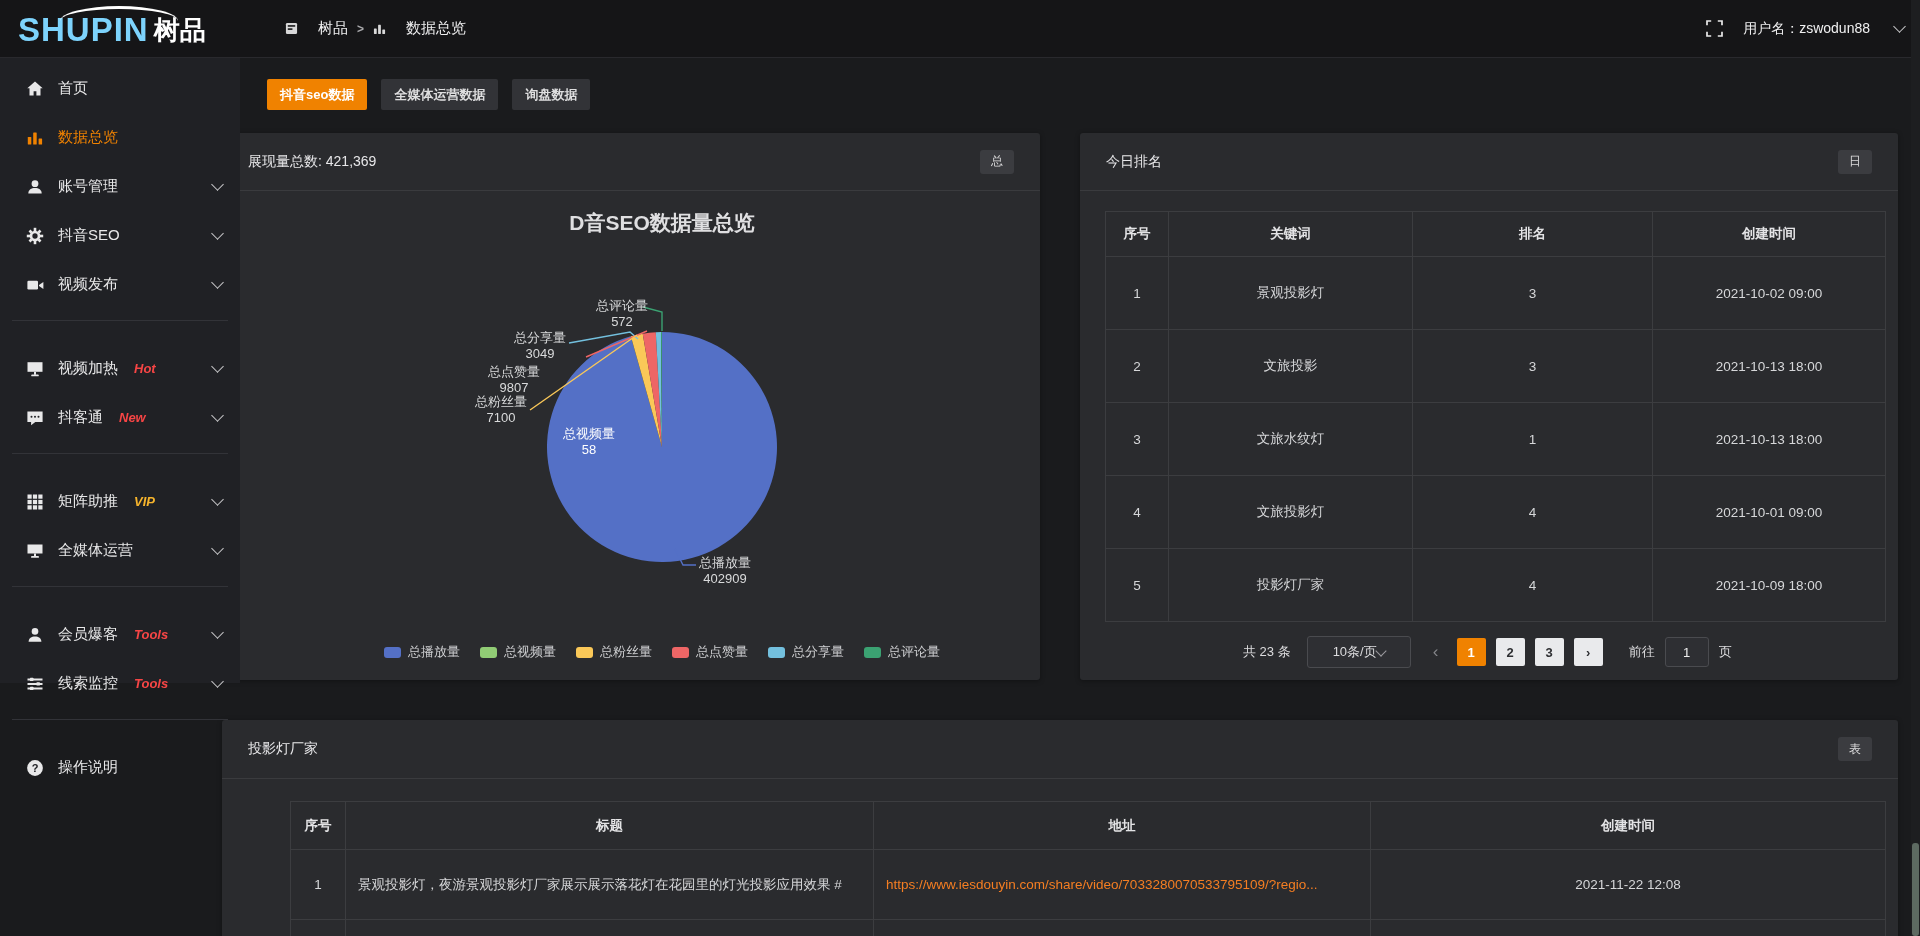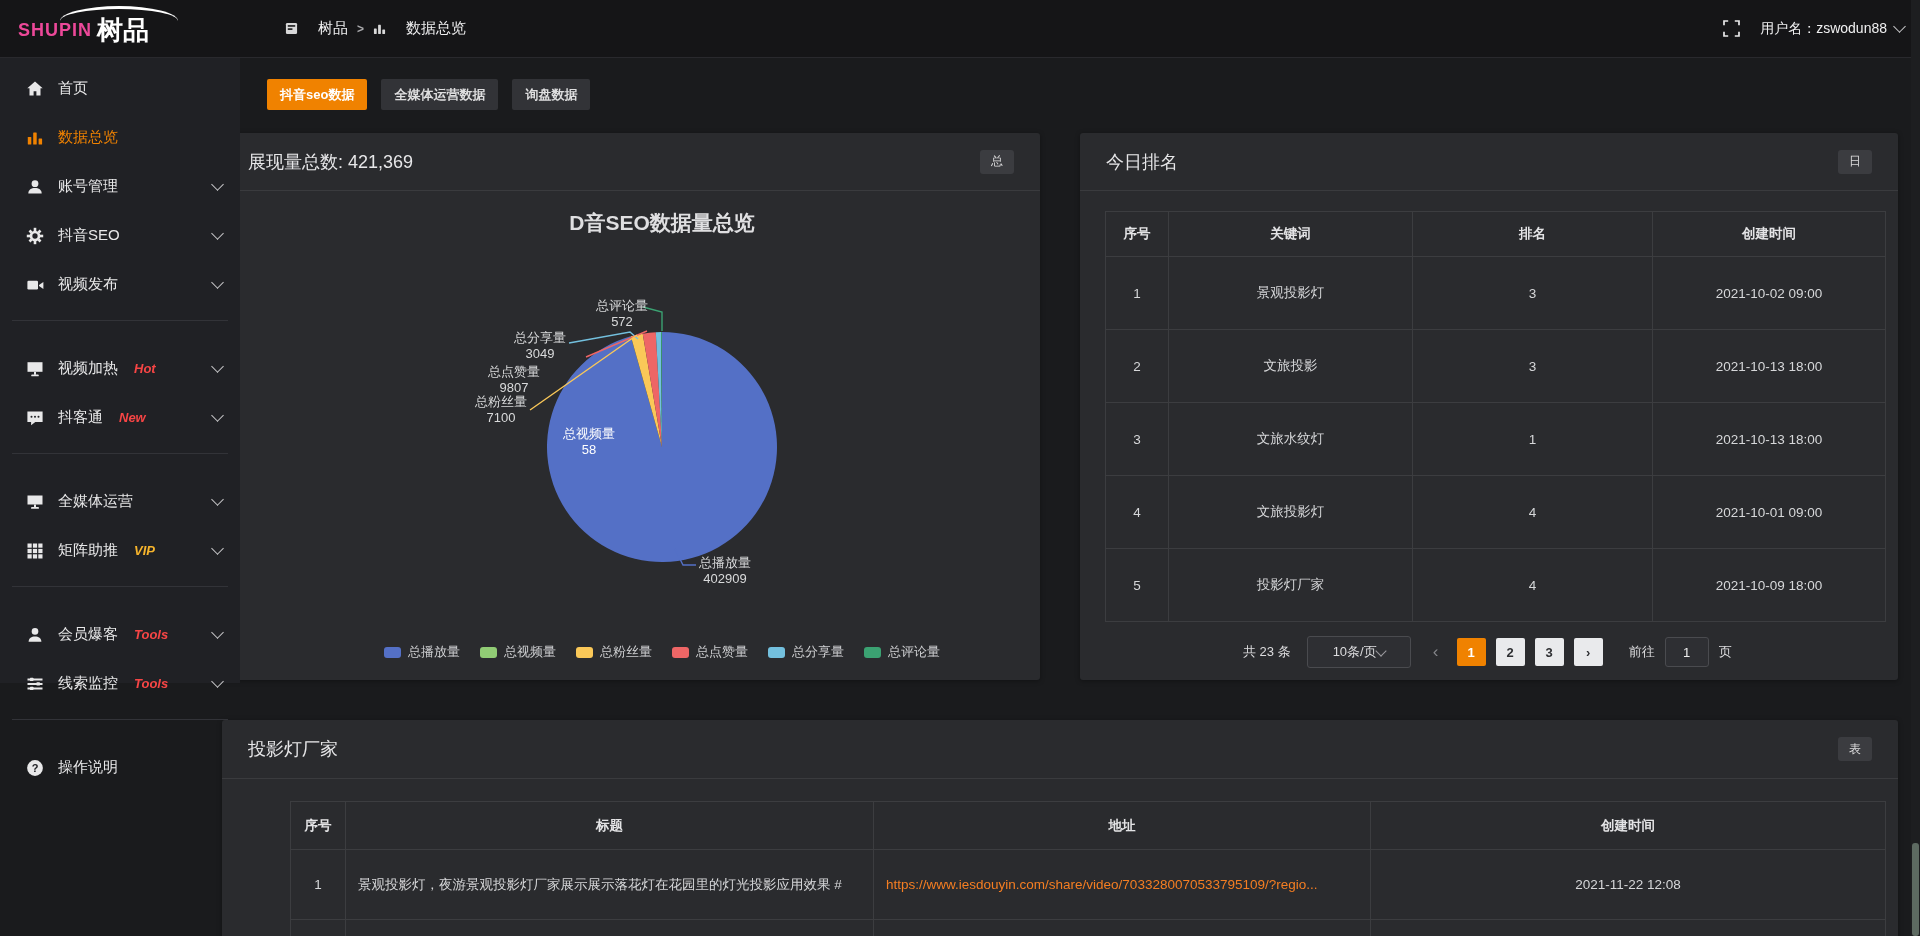--- a/index.html
+++ b/index.html
@@ -2,46 +2,46 @@
 <html style="--accent: #f08200; --link: #f57e22;"><head>
 <meta charset="utf-8">
 <style>
   html,body{margin:0;padding:0;background:#000;}
   .app{position:relative;width:1920px;height:936px;background:#1a1b1d;overflow:hidden;
        font-family:"Liberation Sans","DejaVu Sans",sans-serif;}
   
   .header{position:absolute;left:0;top:0;width:1920px;height:57px;background:#151517;border-bottom:1px solid #29292d;z-index:5;}
   .logo{position:absolute;left:18px;top:10px;height:40px;display:flex;align-items:center;}
   .logo-arc{position:absolute;left:42px;top:-4px;width:118px;height:12px;border-top:3px solid #fff;border-radius:50% 50% 0 0/100% 100% 0 0;}
-  .logo-en{font-weight:800;font-size:18px;letter-spacing:1px;color:#ec4899;}
+  .logo-en{font-weight:800;font-size:33px;letter-spacing:1px;color:#7dd3fc;}
   .logo-cn{font-weight:800;font-size:26px;color:#fff;margin-left:5px;}
   .breadcrumb{position:absolute;left:285px;top:0;height:57px;display:flex;align-items:center;gap:9px;color:#eeeeef;font-size:15px;}
   .crumb{display:flex;align-items:center;gap:6px;}
   .crumb-sep{color:#a9a9ac;font-size:12px;font-weight:700;}
   .hdr-right{position:absolute;right:16px;top:0;height:57px;display:flex;align-items:center;gap:20px;color:#f0f0f1;font-size:14px;}
   .chev{display:inline-block;width:8px;height:8px;border-right:1.6px solid #c9c9cb;border-bottom:1.6px solid #c9c9cb;transform:rotate(45deg);margin-top:-4px;}
-  .user-box{display:flex;align-items:center;gap:8px;cursor:pointer;}
+  .user-box{display:flex;align-items:center;gap:25px;cursor:pointer;}
   
   .sidebar{position:absolute;left:0;top:57px;width:240px;height:626px;background:#202125;z-index:4;}
   .menu{position:absolute;top:7px;left:0;width:240px;}
   .menu-item{height:49px;display:flex;align-items:center;padding:0 18px 0 26px;color:#e8e8e9;font-size:15px;cursor:pointer;}
   .menu-item.active{color:var(--accent);}
   .mi-icon{width:18px;height:18px;margin-right:14px;flex:none;display:flex;align-items:center;}
   .mi-badge{font-style:italic;font-weight:700;font-size:13px;margin-left:16px;}
   .mi-chevron{margin-left:auto;}
   .menu-divider{height:24px;}
   .menu-divider .line{margin:11px 12px;height:1px;background:#323338;}
   
   .tabs{position:absolute;left:267px;top:79px;display:flex;gap:14px;z-index:3;}
   .tab{height:31px;padding:0 13px;display:flex;align-items:center;background:#323337;color:#dededf;font-size:13px;border-radius:2px;cursor:pointer;font-weight:700;}
   .tab.active{background:var(--accent);color:#fff;}
   
   .panel{position:absolute;background:#2a2b2e;border-radius:3px;box-shadow:0 1px 5px rgba(0,0,0,.35);}
   .panel-hd{height:57px;display:flex;align-items:center;justify-content:space-between;padding:0 26px;border-bottom:1px solid #3a3b3e;}
-  .panel-hd .ttl{font-size:18px;color:#e7e7e9;}
+  .panel-hd .ttl{font-size:14px;color:#e7e7e9;}
   .badge{min-width:26px;height:24px;padding:0 4px;background:#3b3c40;color:#dcdcdd;font-size:12px;display:flex;align-items:center;justify-content:center;border-radius:3px;cursor:pointer;}
   .panel-bd{position:relative;}
   #panel-overview{left:222px;top:133px;width:818px;height:547px;}
   #panel-ranking{left:1080px;top:133px;width:818px;height:547px;}
   #panel-report{left:222px;top:720px;width:1676px;height:260px;}
   
   .chart-title{position:absolute;left:89px;top:18px;width:702px;text-align:center;font-size:21px;font-weight:700;color:#dfdfe1;}
   #pie-svg{position:absolute;left:323px;top:139px;}
   .callout{position:absolute;width:110px;text-align:center;font-size:13px;line-height:16px;color:#d9dadb;}
   .callout.inside{color:#fff;}
@@ -216,46 +216,46 @@
           <span class="mi-label">抖客通</span>
           <span class="mi-badge" style="color:#f64545">New</span>
           <span class="mi-chevron chev"></span>
         </div>
         <div class="menu-divider">
           <div class="line"></div>
         </div>
         <div class="menu-item">
           <span class="mi-icon">
             <svg width="18" height="18" viewBox="0 0 18 18" fill="currentColor">
-              <path d="M1.5 2.5h15v9h-15z"></path>
-              <rect x="8" y="11.5" width="2" height="2.6"></rect>
-              <rect x="5" y="14" width="8" height="1.8" rx="0.9"></rect>
-            </svg>
-          </span>
-          <span class="mi-label">全媒体运营</span>
-          <span class="mi-chevron chev"></span>
-        </div>
-        <div class="menu-item">
-          <span class="mi-icon">
-            <svg width="18" height="18" viewBox="0 0 18 18" fill="currentColor">
               <g>
                 <rect x="1.5" y="1.5" width="4.2" height="4.2"></rect>
                 <rect x="6.9" y="1.5" width="4.2" height="4.2"></rect>
                 <rect x="12.3" y="1.5" width="4.2" height="4.2"></rect>
                 <rect x="1.5" y="6.9" width="4.2" height="4.2"></rect>
                 <rect x="6.9" y="6.9" width="4.2" height="4.2"></rect>
                 <rect x="12.3" y="6.9" width="4.2" height="4.2"></rect>
                 <rect x="1.5" y="12.3" width="4.2" height="4.2"></rect>
                 <rect x="6.9" y="12.3" width="4.2" height="4.2"></rect>
                 <rect x="12.3" y="12.3" width="4.2" height="4.2"></rect>
               </g>
             </svg>
           </span>
           <span class="mi-label">矩阵助推</span>
           <span class="mi-badge" style="color:#f7b52c">VIP</span>
+          <span class="mi-chevron chev"></span>
+        </div>
+        <div class="menu-item">
+          <span class="mi-icon">
+            <svg width="18" height="18" viewBox="0 0 18 18" fill="currentColor">
+              <path d="M1.5 2.5h15v9h-15z"></path>
+              <rect x="8" y="11.5" width="2" height="2.6"></rect>
+              <rect x="5" y="14" width="8" height="1.8" rx="0.9"></rect>
+            </svg>
+          </span>
+          <span class="mi-label">全媒体运营</span>
           <span class="mi-chevron chev"></span>
         </div>
         <div class="menu-divider">
           <div class="line"></div>
         </div>
         <div class="menu-item">
           <span class="mi-icon">
             <svg width="18" height="18" viewBox="0 0 18 18" fill="currentColor">
               <circle cx="9" cy="5.4" r="3.3"></circle>
               <path d="M2.6 15.8c0-3.6 2.9-5.4 6.4-5.4s6.4 1.8 6.4 5.4z"></path>

